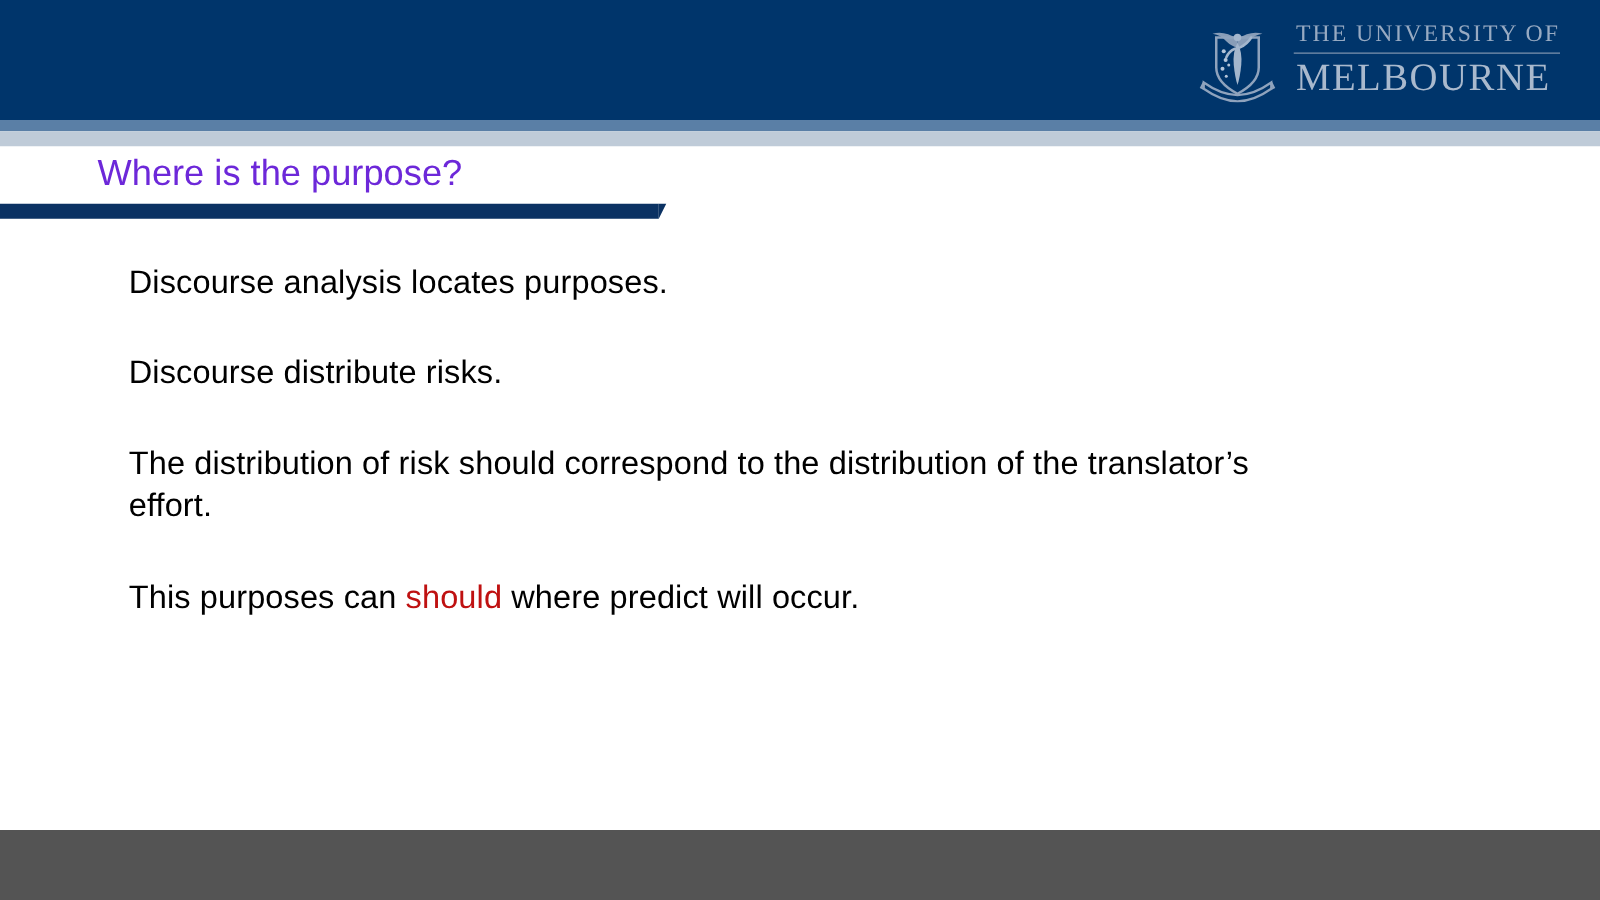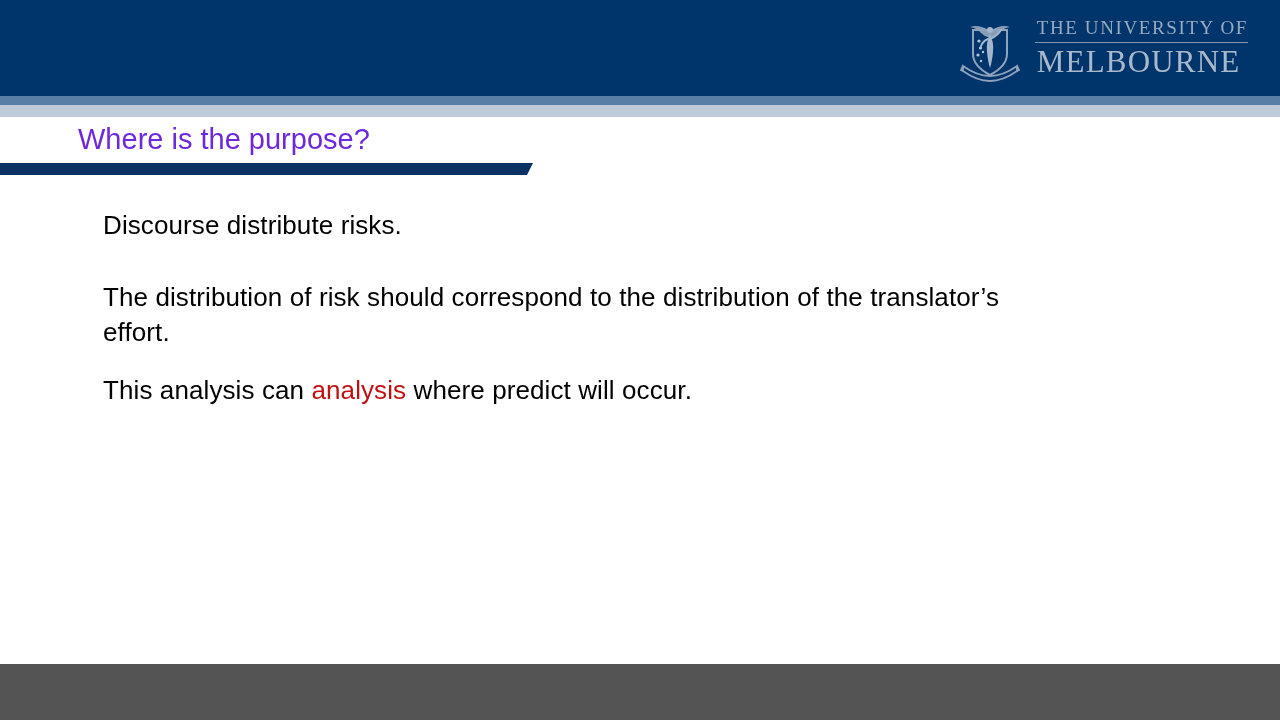--- a/index.html
+++ b/index.html
@@ -139,21 +139,21 @@
     color: #000000;
     line-height: 1.32;
     margin: 0 0 38px 0;
     letter-spacing: 0.1px;
   }
   .body-line:last-child {
     margin-bottom: 0;
   }
   .body-line.wrap {
     max-width: 940px;
-    margin-bottom: 24px;
+    margin-bottom: 39px;
   }
   .hl-red {
     color: #bf1111;
   }
 
   
   .footer-band {
     position: absolute;
     left: 0;
     top: 664px;
@@ -201,20 +201,21 @@
       <div class="logo-line1">THE UNIVERSITY OF</div>
       <div class="logo-rule"></div>
       <div class="logo-line2">MELBOURNE</div>
     </div>
   </div>
 
   <div class="slide-title">Where is the purpose?</div>
   <div class="title-underline"></div>
 
   <div class="body-content">
+    <p class="body-line">Discourse analysis locates purposes.</p>
     <p class="body-line">Discourse distribute risks.</p>
     <p class="body-line wrap">The distribution of risk should correspond to the distribution of the translator’s effort.</p>
-    <p class="body-line"><span>This analysis can </span><span class="hl-red">analysis</span><span> where predict will occur.</span></p>
+    <p class="body-line"><span>This purposes can </span><span class="hl-red">should</span><span> where predict will occur.</span></p>
   </div>
 
   <div class="footer-band"></div>
 
 </div>
 
 </body></html>

